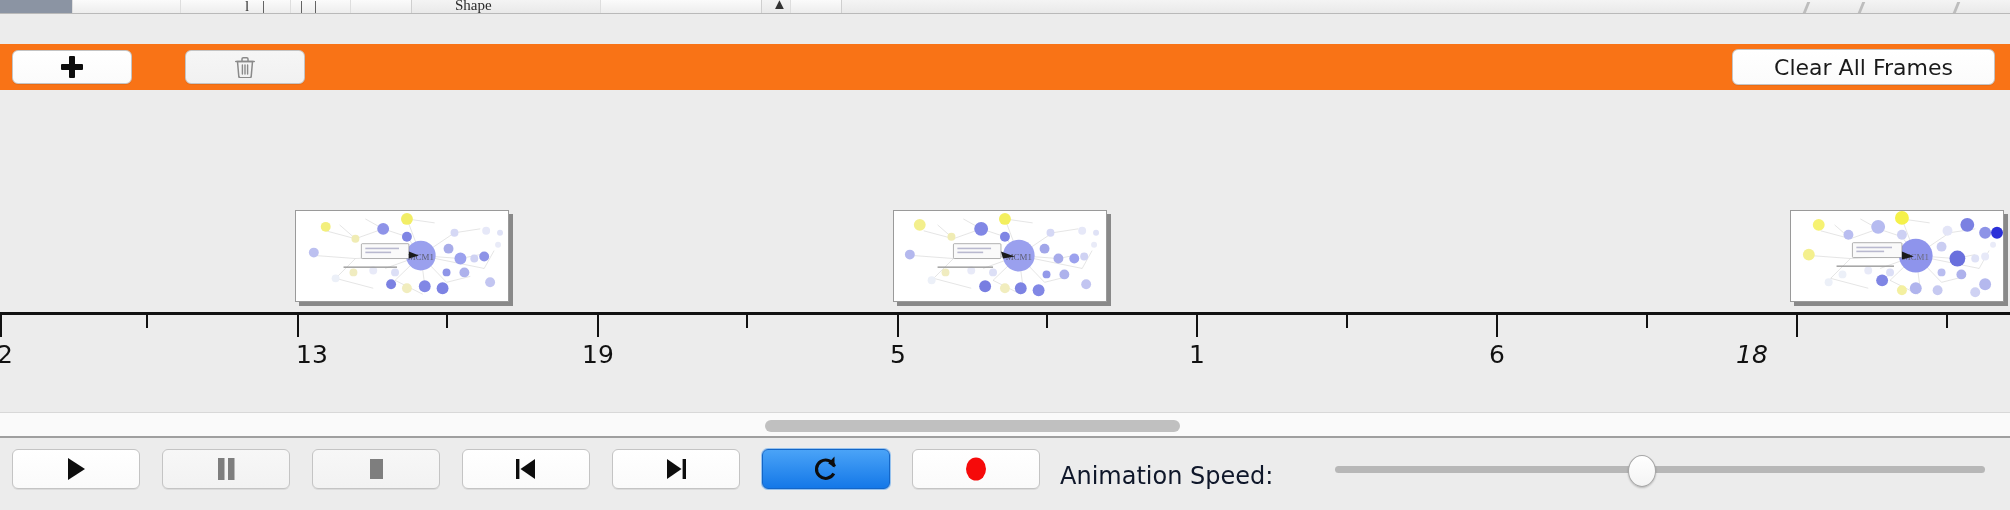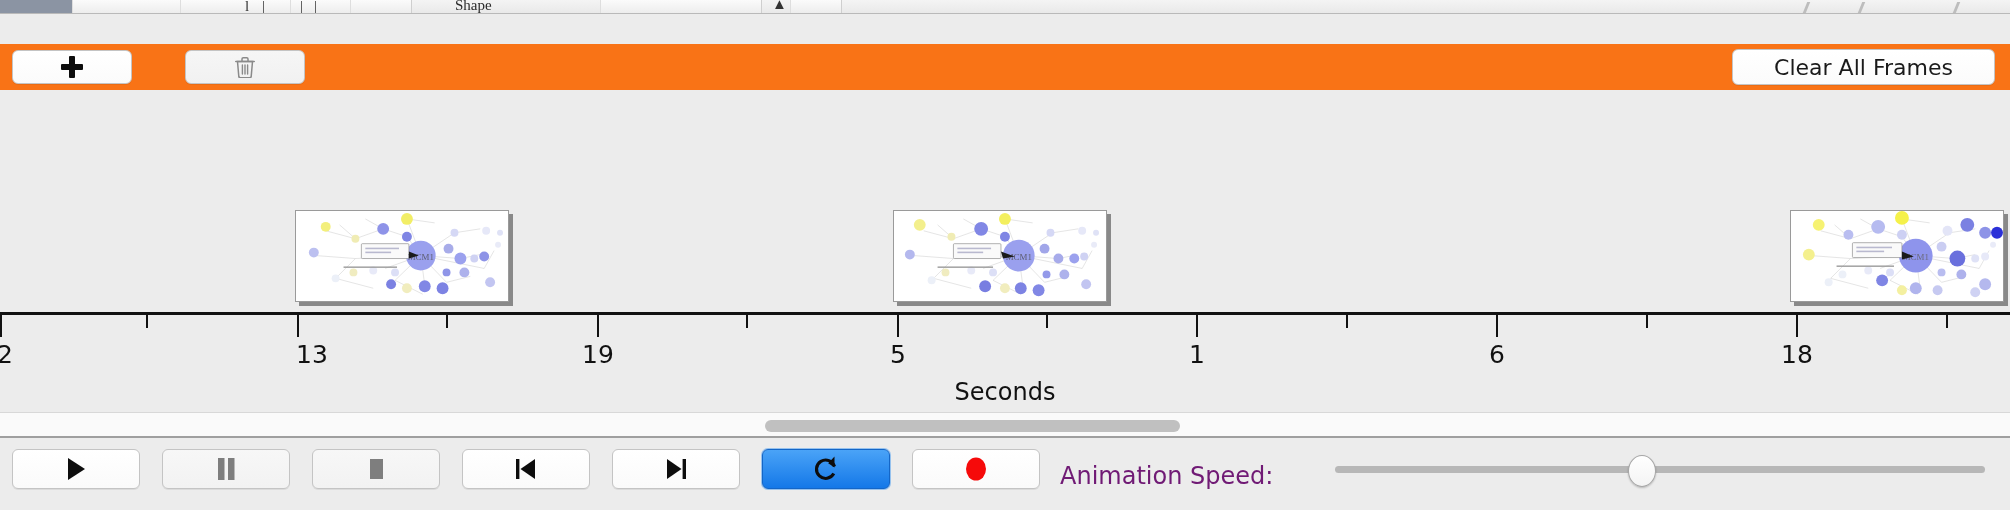--- a/index.html
+++ b/index.html
@@ -238,21 +238,21 @@
   .ctl-btn.accent {
     background: linear-gradient(to bottom,#4aa3f7 0%, #1478e8 100%);
     border: 1px solid #1466c7;
     box-shadow: 0 0 0 1px rgba(80,160,240,0.55);
   }
 
   .speed-label {
     position: absolute;
     left: 1060px; top: 22px;
     font-size: 24px;
-    color: #701a75;
+    color: #0f172a;
     font-family: "DejaVu Sans", sans-serif;
     white-space: nowrap;
   }
 
   .slider {
     position: absolute;
     left: 1335px; top: 9px;
     width: 650px; height: 40px;
   }
   .slider-track {
@@ -496,23 +496,22 @@
     <div class="tick minor" style="left:1646px;"></div>
     <div class="tick major" style="left:1796px;"></div>
     <div class="tick minor" style="left:1946px;"></div>
 
     <div class="tick-label" style="left:5px;">2</div>
     <div class="tick-label" style="left:312px;">13</div>
     <div class="tick-label" style="left:598px;">19</div>
     <div class="tick-label" style="left:898px;">5</div>
     <div class="tick-label" style="left:1197px;">1</div>
     <div class="tick-label" style="left:1497px;">6</div>
-    <div class="tick-label" style="left:1797px;">18</div>
-
-    <div class="axis-title">Seconds</div>
+    <div class="tick-label" style="left:1752px;font-style:italic;">18</div>
+
   </div>
 
   <div class="hscroll">
     <div class="hscroll-thumb" style="left:765px; width:415px;"></div>
   </div>
 
   <div class="controls">
 
     <div class="ctl-btn" style="left:12px;">
       <svg class="ico" width="24" height="26" viewBox="0 0 24 26">

